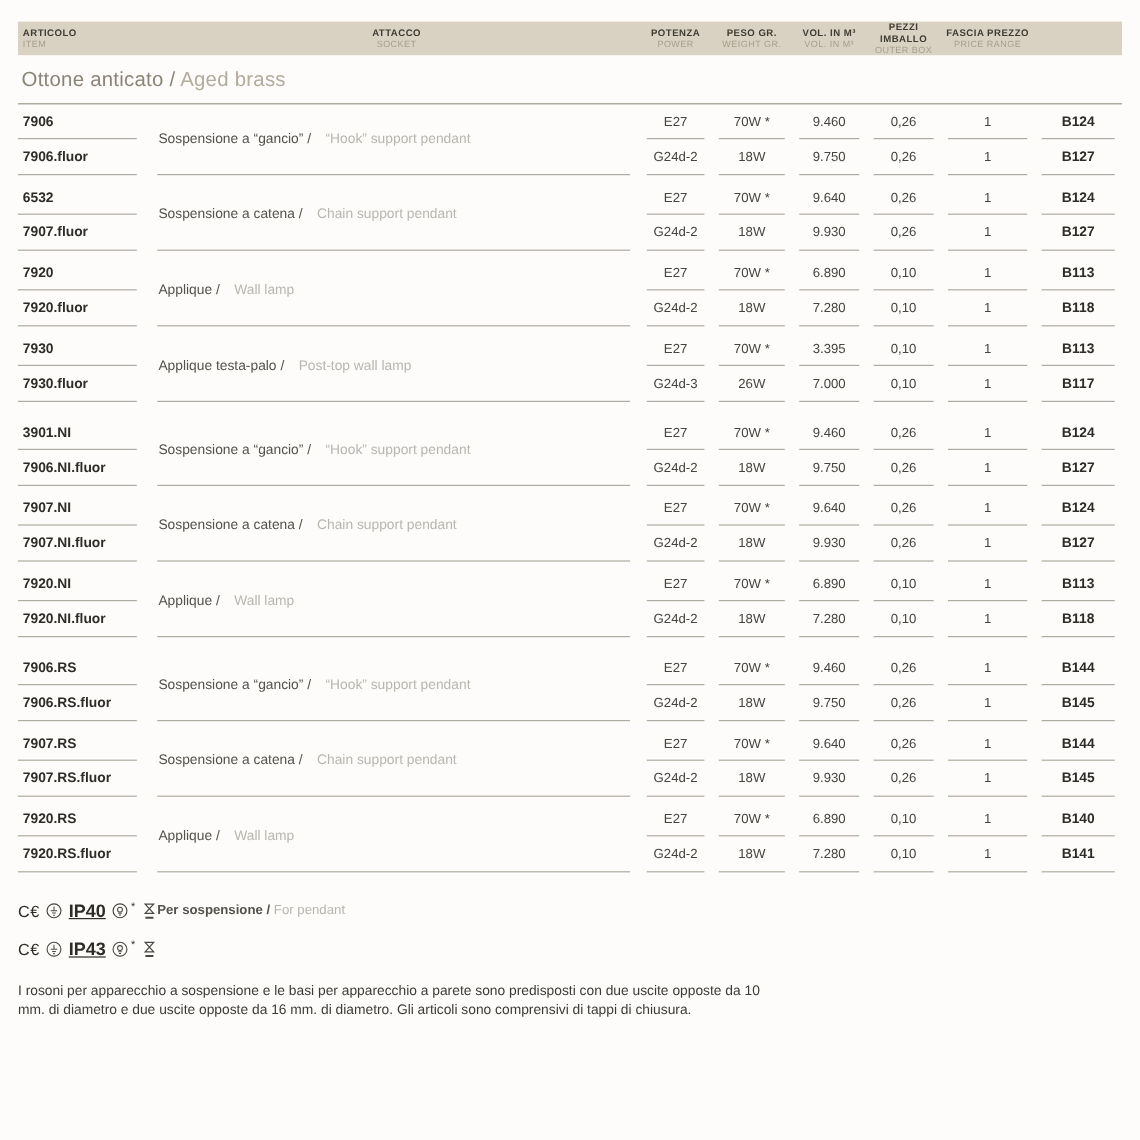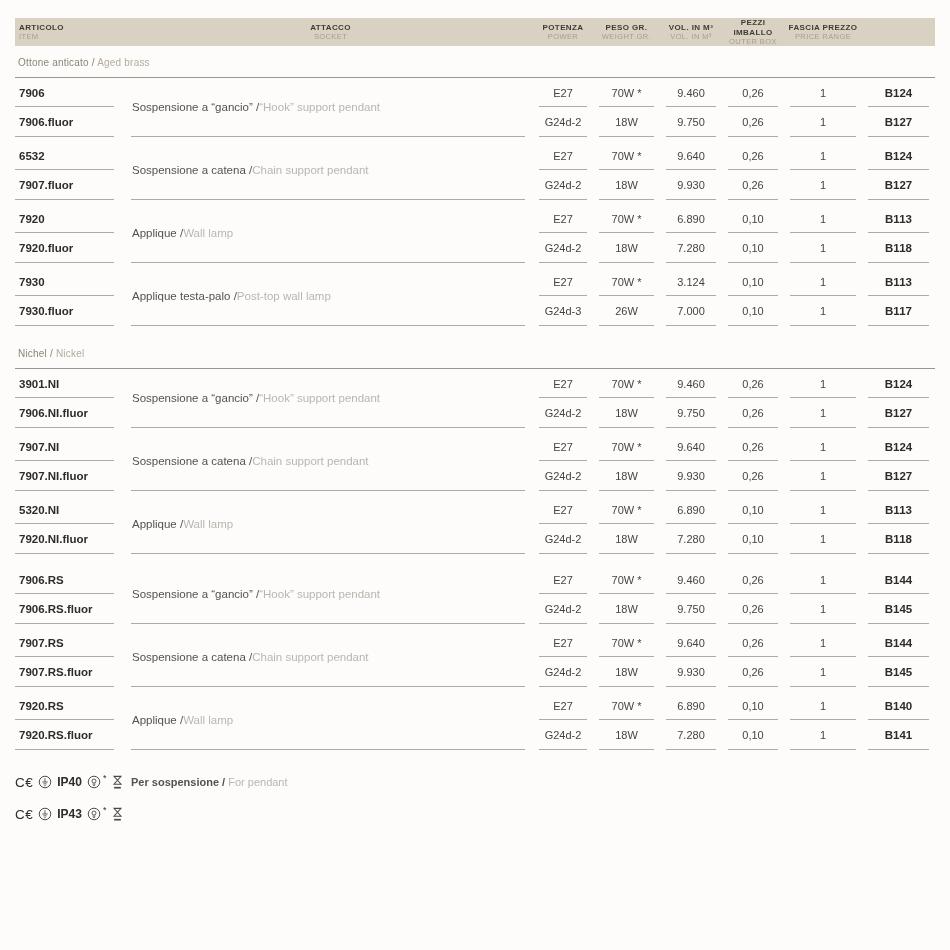--- a/index.html
+++ b/index.html
@@ -19,48 +19,48 @@
   .band{margin-top:18px;height:28px;background:var(--band);
         display:grid;grid-template-columns:113px 405px 60px 67px 62px 62px 78px 73px;}
   .bcol{display:flex;flex-direction:column;justify-content:center;text-align:center;line-height:9.5px;}
   .bcol.left{text-align:left;padding-left:4px;}
   .h-it{font-size:8px;font-weight:bold;color:var(--band-it);letter-spacing:.4px;}
   .h-en{font-size:7.5px;color:var(--band-en);letter-spacing:.4px;}
 
   
   .section + .section{margin-top:7px;}
   .section-title{padding:11px 3px 9px 3px;border-bottom:1px solid var(--line-strong);
-                 font-size:10px;letter-spacing:.2px;}
+                 font-size:17px;letter-spacing:.2px;}
   .sec-it,.sec-sep{color:var(--sec-it);}
   .sec-en{color:var(--sec-en);}
 
   
   .group{display:grid;grid-template-columns:113px 405px 60px 67px 62px 62px 78px 73px;
          grid-template-rows:29px 29px 5px;}
   .cell{display:flex;align-items:center;position:relative;font-size:11px;color:var(--data);}
   .cell.art{font-weight:bold;font-size:11.5px;color:var(--code);padding-left:4px;}
   .cell.desc{font-size:11.5px;padding-left:4px;}
   .desc-it,.desc-sep{color:var(--desc-it);text-align:right;}
-  .desc-en{color:var(--desc-en);}
+  .desc-en{color:var(--desc-en);padding-left:12px;}
   .cell.data{justify-content:center;}
   .cell.price{font-weight:bold;color:var(--code);font-size:11.5px;}
   .cell.r1.art::after{content:"";position:absolute;left:0;right:14px;bottom:0;
                       border-bottom:1px solid var(--line);}
   .cell.r1.data::after{content:"";position:absolute;left:6px;right:6px;bottom:0;
                        border-bottom:1px solid var(--line);}
   .divseg{border-top:1px solid var(--line);margin:0 6px;}
   .divseg.first{margin:0 14px 0 0;}
   .divseg.descseg{margin:0 8px 0 3px;}
 
   
   .certs{margin-top:12px;}
   .cert-row{display:flex;align-items:center;height:32px;}
   .cert-marks{width:113px;display:flex;align-items:center;gap:5px;}
   .ce{font-size:13.5px;color:var(--code);letter-spacing:.5px;font-weight:500;}
-  .ip{font-size:12px;font-weight:bold;color:var(--code);}
+  .ip{font-size:15px;font-weight:bold;color:var(--code);text-decoration:underline;}
   .icon{display:inline-flex;align-items:center;}
   .ast{font-size:9px;color:var(--code);margin-left:-3px;position:relative;top:-4px;}
   .cert-text{font-size:11px;padding-left:3px;}
   .cert-it,.cert-sep{color:var(--desc-it);font-weight:bold;}
   .cert-en{color:var(--desc-en);}
 
   
   .footer{margin-top:12px;width:642px;font-size:11.5px;line-height:15.5px;}
   .f-it{color:var(--foot-it);}
   .f-en{color:var(--foot-en);}
@@ -193,21 +193,21 @@
         </div>
         <div class="group">
           <div class="cell art r1" style="grid-area: 1 / 1;">7930</div>
           <div class="cell desc" style="grid-area: 1 / 2 / span 2;">
             <span class="desc-it">Applique testa-palo</span>
             <span class="desc-sep">&nbsp;/ </span>
             <span class="desc-en">Post-top wall lamp</span>
           </div>
           <div class="cell data r1" style="grid-area: 1 / 3;">E27</div>
           <div class="cell data r1" style="grid-area: 1 / 4;">70W *</div>
-          <div class="cell data r1" style="grid-area: 1 / 5;">3.124</div>
+          <div class="cell data r1" style="grid-area: 1 / 5;">3.395</div>
           <div class="cell data r1" style="grid-area: 1 / 6;">0,10</div>
           <div class="cell data r1" style="grid-area: 1 / 7;">1</div>
           <div class="cell data r1 price" style="grid-area: 1 / 8;">B113</div>
           <div class="cell art r2" style="grid-area: 2 / 1;">7930.fluor</div>
           <div class="cell data r2" style="grid-area: 2 / 3;">G24d-3</div>
           <div class="cell data r2" style="grid-area: 2 / 4;">26W</div>
           <div class="cell data r2" style="grid-area: 2 / 5;">7.000</div>
           <div class="cell data r2" style="grid-area: 2 / 6;">0,10</div>
           <div class="cell data r2" style="grid-area: 2 / 7;">1</div>
           <div class="cell data r2 price" style="grid-area: 2 / 8;">B117</div>
@@ -215,21 +215,20 @@
           <div class="divseg descseg" style="grid-area: 3 / 2;"></div>
           <div class="divseg" style="grid-area: 3 / 3;"></div>
           <div class="divseg" style="grid-area: 3 / 4;"></div>
           <div class="divseg" style="grid-area: 3 / 5;"></div>
           <div class="divseg" style="grid-area: 3 / 6;"></div>
           <div class="divseg" style="grid-area: 3 / 7;"></div>
           <div class="divseg" style="grid-area: 3 / 8;"></div>
         </div>
       </div>
       <div class="section">
-        <div class="section-title"><span class="sec-it">Nichel</span><span class="sec-sep"> / </span><span class="sec-en">Nickel</span></div>
         <div class="group">
           <div class="cell art r1" style="grid-area: 1 / 1;">3901.NI</div>
           <div class="cell desc" style="grid-area: 1 / 2 / span 2;">
             <span class="desc-it">Sospensione a “gancio”</span>
             <span class="desc-sep">&nbsp;/ </span>
             <span class="desc-en">“Hook” support pendant</span>
           </div>
           <div class="cell data r1" style="grid-area: 1 / 3;">E27</div>
           <div class="cell data r1" style="grid-area: 1 / 4;">70W *</div>
           <div class="cell data r1" style="grid-area: 1 / 5;">9.460</div>
@@ -275,21 +274,21 @@
           <div class="divseg first" style="grid-area: 3 / 1;"></div>
           <div class="divseg descseg" style="grid-area: 3 / 2;"></div>
           <div class="divseg" style="grid-area: 3 / 3;"></div>
           <div class="divseg" style="grid-area: 3 / 4;"></div>
           <div class="divseg" style="grid-area: 3 / 5;"></div>
           <div class="divseg" style="grid-area: 3 / 6;"></div>
           <div class="divseg" style="grid-area: 3 / 7;"></div>
           <div class="divseg" style="grid-area: 3 / 8;"></div>
         </div>
         <div class="group">
-          <div class="cell art r1" style="grid-area: 1 / 1;">5320.NI</div>
+          <div class="cell art r1" style="grid-area: 1 / 1;">7920.NI</div>
           <div class="cell desc" style="grid-area: 1 / 2 / span 2;">
             <span class="desc-it">Applique</span>
             <span class="desc-sep">&nbsp;/ </span>
             <span class="desc-en">Wall lamp</span>
           </div>
           <div class="cell data r1" style="grid-area: 1 / 3;">E27</div>
           <div class="cell data r1" style="grid-area: 1 / 4;">70W *</div>
           <div class="cell data r1" style="grid-area: 1 / 5;">6.890</div>
           <div class="cell data r1" style="grid-area: 1 / 6;">0,10</div>
           <div class="cell data r1" style="grid-area: 1 / 7;">1</div>
@@ -452,15 +451,16 @@
             <svg width="13" height="17" viewBox="0 0 14 18">
               <path d="M3.2 2.4H10.8L3.2 10.8H10.8Z" fill="none" stroke="#4a4843" stroke-width="1.1"></path>
               <path d="M3.4 14.6H10.6" stroke="#4a4843" stroke-width="1.8"></path>
             </svg>
           </span>
         </div>
       </div>
     </div>
 
   <div class="footer">
+    <div class="f-it">I rosoni per apparecchio a sospensione e le basi per apparecchio a parete sono predisposti con due uscite opposte da 10 mm. di diametro e due uscite opposte da 16 mm. di diametro. Gli articoli sono comprensivi di tappi di chiusura.</div>
   </div>
 
 </div>
 
 </body></html>

